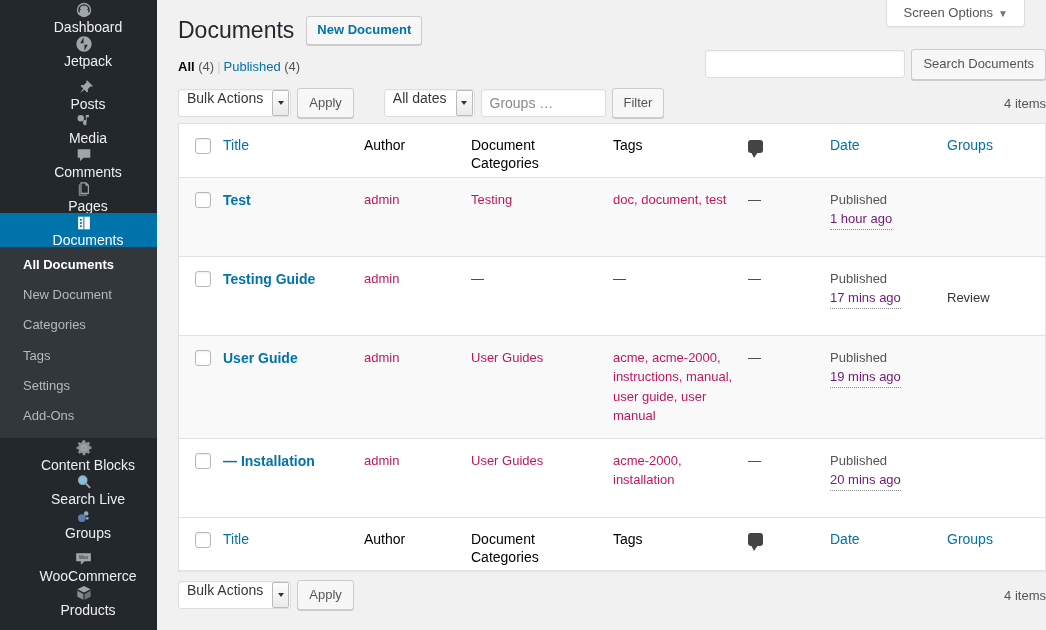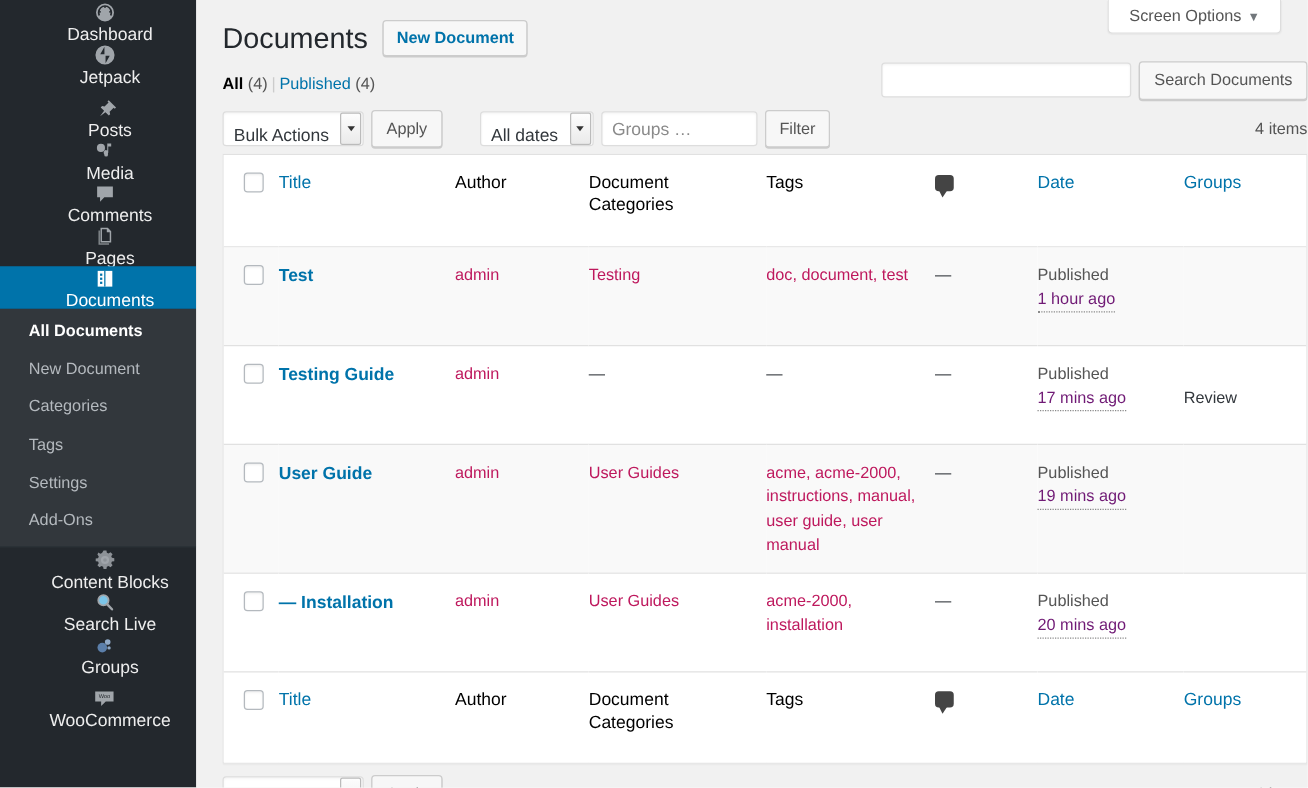--- a/index.html
+++ b/index.html
@@ -150,21 +150,21 @@
     height: 40px;
     margin: 6px 0 0 0;
     display: flex; align-items: center;
   }
   .tablenav.bottom { margin-top: 4px; }
   .actions { display: flex; align-items: center; }
   .actions > * { margin-right: 6px; }
 
   .wp-select {
     position: relative;
-    display: inline-flex; align-items: flex-end;
+    display: inline-flex; align-items: flex-start;
     background: #fff;
     border: 1px solid #ddd;
     border-radius: 3px;
     height: 28px;
     font-size: 14px;
     color: #32373c;
     cursor: pointer;
     box-shadow: 0 1px 2px rgba(0,0,0,.05) inset;
   }
   .wp-select .sel-label { padding: 0 9px 0 8px; white-space: nowrap; }
@@ -210,21 +210,21 @@
     background: #fff;
     border: 1px solid #e1e1e1;
     border-radius: 0;
     box-shadow: 0 1px 1px rgba(0,0,0,.04);
     font-size: 13px;
     table-layout: fixed;
   }
   table.wp-list-table th {
     text-align: left;
     vertical-align: top;
-    padding: 12px 10px 24px 0;
+    padding: 12px 10px 4px 0;
     font-weight: 400;
     font-size: 14px;
     color: #32373c;
     line-height: 1.3;
     border-bottom: 1px solid #e1e1e1;
     background: #fff;
   }
   table.wp-list-table tfoot th { border-bottom: none; border-top: 1px solid #e1e1e1; }
   table.wp-list-table th a { color: #0073aa; text-decoration: none; cursor: pointer; }
   table.wp-list-table th.plain { color: #000000; }
@@ -427,20 +427,30 @@
     <div class="menu-top">
       <span class="micon">
         <svg width="19" height="18" viewBox="0 0 22 20" fill="none">
             <path d="M2.5 3.2h17v9.4h-7.2L8 16.6v-4H2.5V3.2z" fill="currentColor"></path>
             <text x="11" y="9.6" font-size="5.2" text-anchor="middle" fill="#23282d" font-family="sans-serif">Woo</text>
           </svg>
       </span>
       <span class="mlabel">WooCommerce</span>
     </div>
 
+    <div class="menu-top">
+      <span class="micon">
+        <svg width="18" height="18" viewBox="0 0 20 20" fill="currentColor">
+            <path d="M10 2.2l7.4 3.6-7.4 3.6L2.6 5.8 10 2.2z"></path>
+            <path d="M2.6 7.6v6.6L9.3 17.6v-6.6L2.6 7.6z" opacity=".8"></path>
+            <path d="M17.4 7.6v6.6L10.7 17.6v-6.6l6.7-3.4z" opacity=".6"></path>
+          </svg>
+      </span>
+      <span class="mlabel">Products</span>
+    </div>
   </nav>
 
   <div id="wpbody">
 
     <div id="screen-meta-links">
       <span>Screen Options</span><span class="so-arrow">▼</span>
     </div>
 
     <div class="wrap">
 

